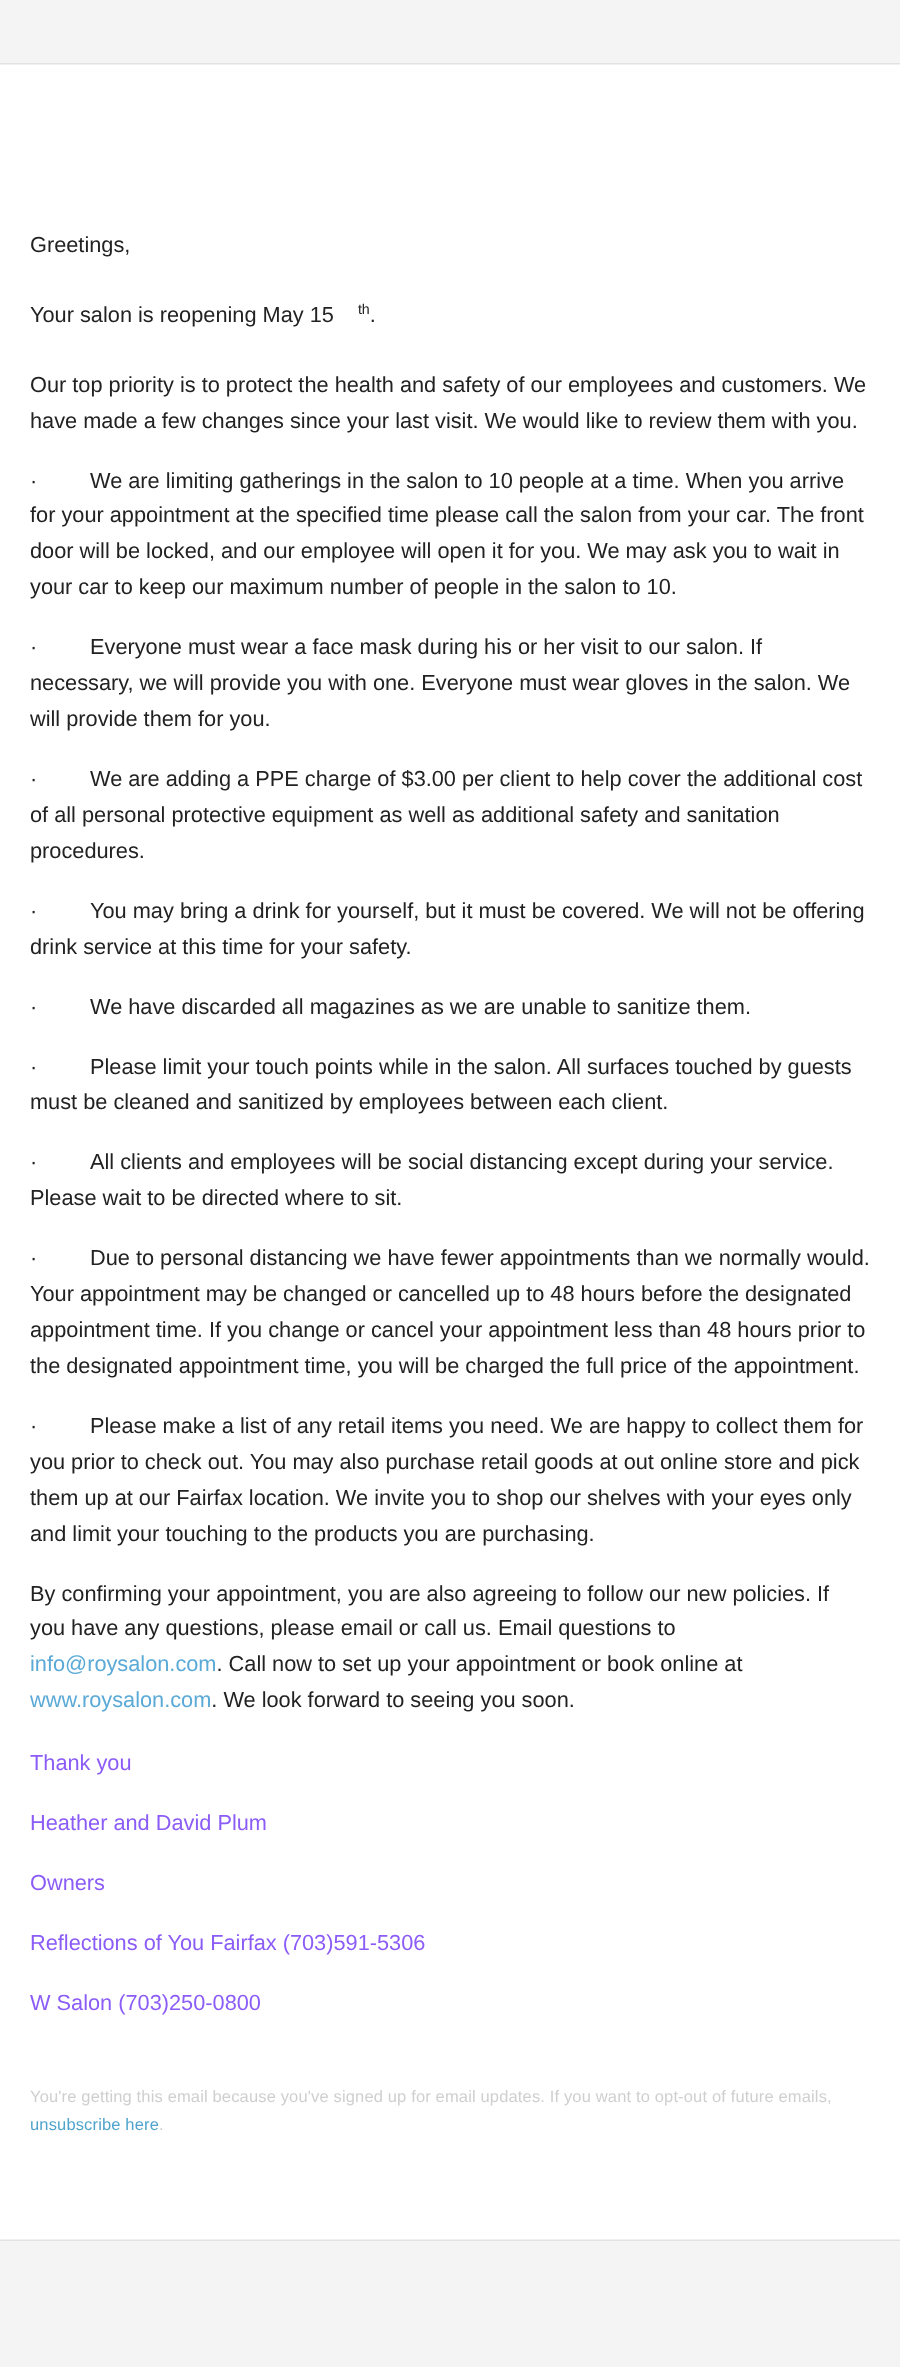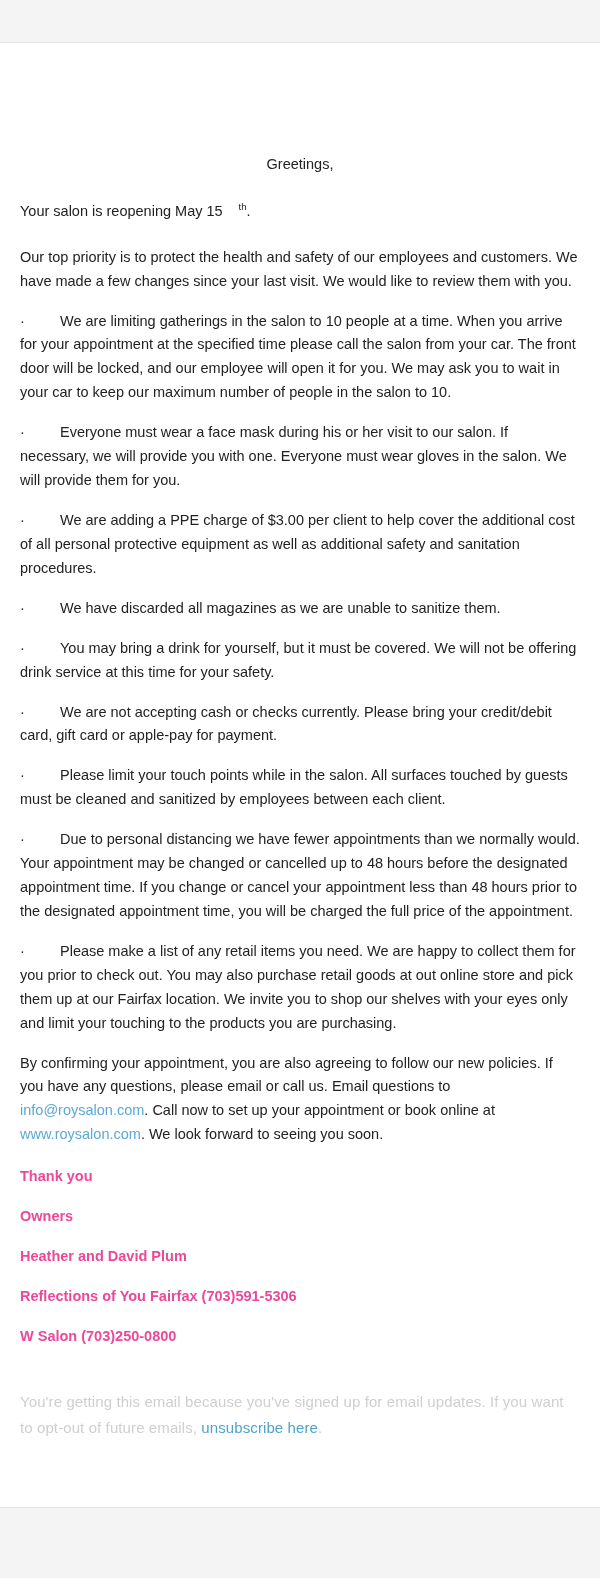--- a/index.html
+++ b/index.html
@@ -33,21 +33,20 @@
     padding-bottom: 10px;
   }
   p {
     margin: 0 0 16px 0;
     font-size: 14.5px;
     line-height: 1.65;
     color: #222222;
   }
   p.greeting {
     margin-bottom: 22px;
-    text-align: center;
   }
   p.reopen {
     margin-bottom: 22px;
   }
   sup {
     font-size: 9.5px;
     vertical-align: super;
     padding-left: 16px;
   }
   .bullet {
@@ -64,31 +63,31 @@
   .closing {
     margin-bottom: 16px;
   }
   a.link {
     color: #5aa9d6;
     text-decoration: none;
   }
   .signature {
     font-size: 14.5px;
     line-height: 1.65;
-    font-weight: bold;
-    color: #ec4899;
+    font-weight: normal;
+    color: #8b5cf6;
     margin: 0 0 16px 0;
   }
   .sig-block {
     padding-top: 2px;
   }
   .footer-note {
     margin-top: 40px;
     margin-bottom: 0;
-    font-size: 15px;
+    font-size: 11px;
     line-height: 1.75;
     color: #cfcfcf;
     letter-spacing: 0.1px;
   }
   .footer-note a {
     color: #4fa3cc;
     text-decoration: none;
   }
   .card-bottom-pad {
     height: 56px;
@@ -112,39 +111,39 @@
       <p class="reopen"><span>Your salon is reopening May 15</span><sup>th</sup><span>.</span></p>
 
       <p>Our top priority is to protect the health and safety of our employees and customers. We have made a few changes since your last visit. We would like to review them with you.</p>
 
       <p class="bullet"><span class="dot">·</span><span>We are limiting gatherings in the salon to 10 people at a time. When you arrive for your appointment at the specified time please call the salon from your car. The front door will be locked, and our employee will open it for you. We may ask you to wait in your car to keep our maximum number of people in the salon to 10.</span></p>
 
       <p class="bullet"><span class="dot">·</span><span>Everyone must wear a face mask during his or her visit to our salon. If necessary, we will provide you with one. Everyone must wear gloves in the salon.  We will provide them for you.</span></p>
 
       <p class="bullet"><span class="dot">·</span><span>We are adding a PPE charge of $3.00 per client to help cover the additional cost of all personal protective equipment as well as additional safety and sanitation procedures.</span></p>
 
+      <p class="bullet"><span class="dot">·</span><span>You may bring a drink for yourself, but it must be covered. We will not be offering drink service at this time for your safety.</span></p>
+
       <p class="bullet"><span class="dot">·</span><span>We have discarded all magazines as we are unable to sanitize them.</span></p>
 
-      <p class="bullet"><span class="dot">·</span><span>You may bring a drink for yourself, but it must be covered. We will not be offering drink service at this time for your safety.</span></p>
-
-      <p class="bullet"><span class="dot">·</span><span>We are not accepting cash or checks currently. Please bring your credit/debit card, gift card or apple-pay for payment.</span></p>
 
       <p class="bullet"><span class="dot">·</span><span>Please limit your touch points while in the salon. All surfaces touched by guests must be cleaned and sanitized by employees between each client.</span></p>
 
+      <p class="bullet"><span class="dot">·</span><span>All clients and employees will be social distancing except during your service. Please wait to be directed where to sit.</span></p>
 
       <p class="bullet"><span class="dot">·</span><span>Due to personal distancing we have fewer appointments than we normally would. Your appointment may be changed or cancelled up to 48 hours before the designated appointment time. If you change or cancel your appointment less than 48 hours prior to the designated appointment time, you will be charged the full price of the appointment.</span></p>
 
       <p class="bullet"><span class="dot">·</span><span>Please make a list of any retail items you need.  We are happy to collect them for you prior to check out. You may also purchase retail goods at out online store and pick them up at our Fairfax location. We invite you to shop our shelves with your eyes only and limit your touching to the products you are purchasing.</span></p>
 
       <p class="closing"><span>By confirming your appointment, you are also agreeing to follow our new policies. If you have any questions, please email or call us. Email questions to </span><a class="link" href="#">info@roysalon.com</a><span>. Call now to set up your appointment or book online at </span><a class="link" href="#">www.roysalon.com</a><span>. We look forward to seeing you soon.</span></p>
 
       <div class="sig-block">
         <p class="signature">Thank you</p>
+        <p class="signature">Heather and David Plum</p>
         <p class="signature">Owners</p>
-        <p class="signature">Heather and David Plum</p>
         <p class="signature">Reflections of You Fairfax (703)591-5306</p>
         <p class="signature">W Salon (703)250-0800</p>
       </div>
 
       <p class="footer-note"><span>You're getting this email because you've signed up for email updates. If you want to opt-out of future emails, </span><a href="#">unsubscribe here</a><span>.</span></p>
 
       <div class="card-bottom-pad"></div>
     </div>
   </div>
 

